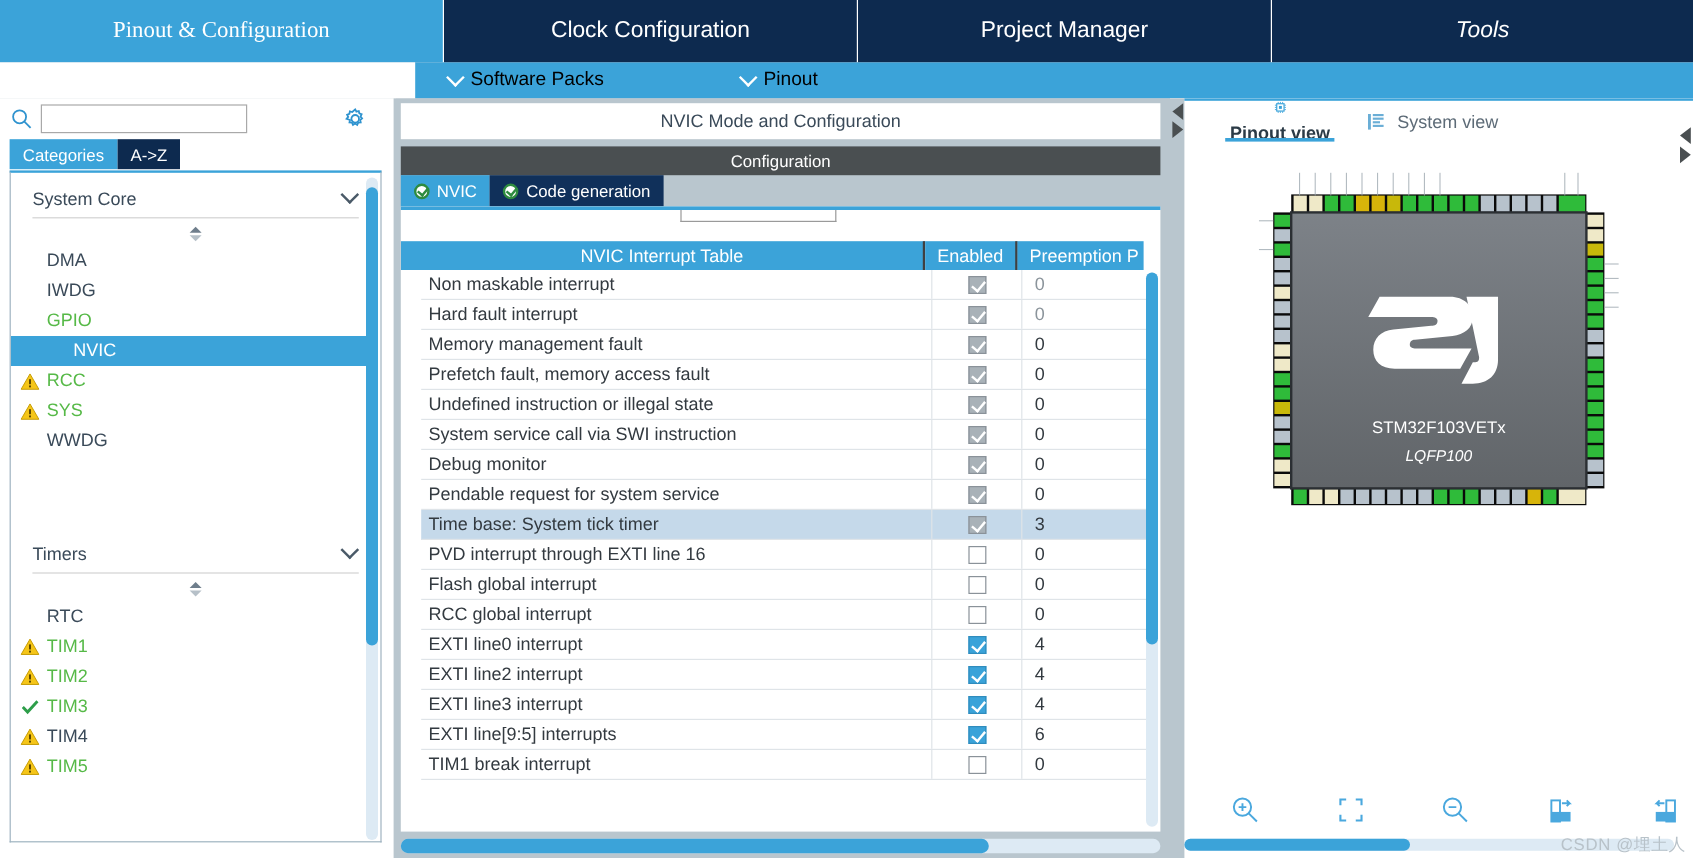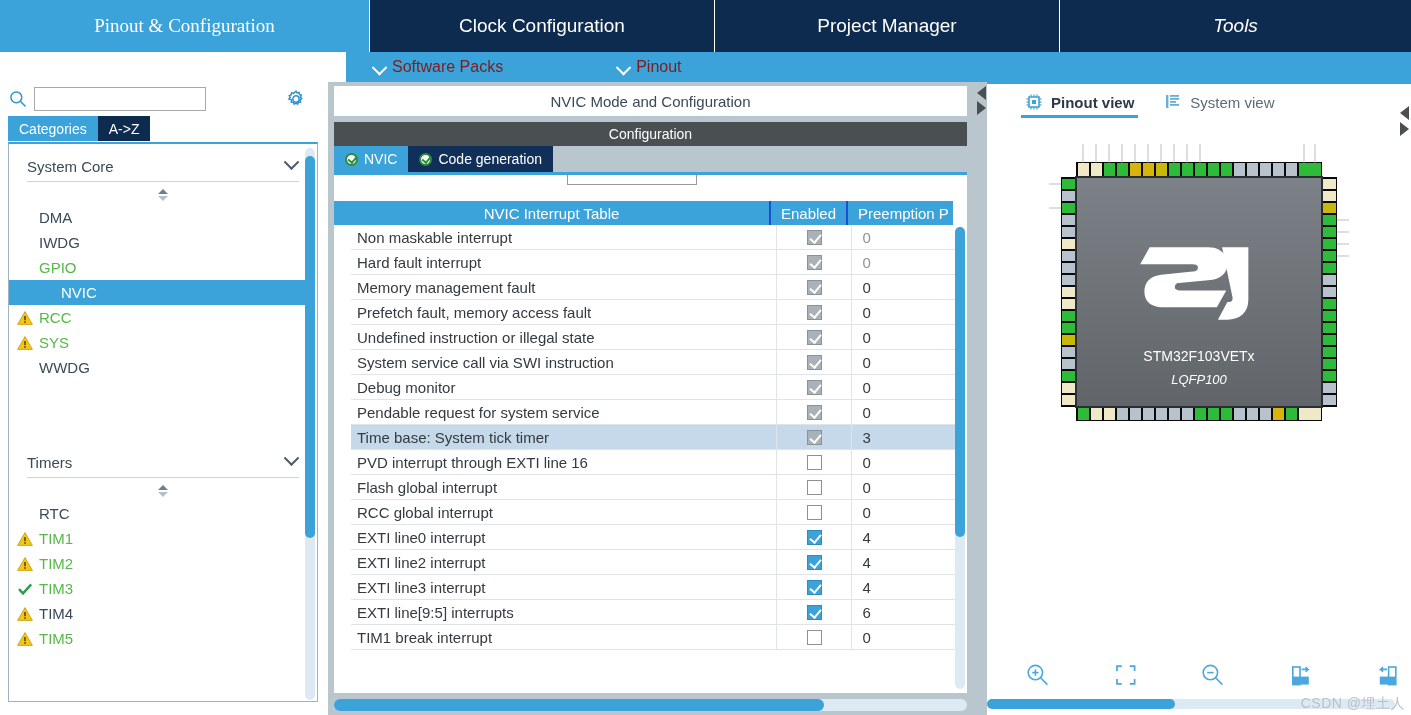--- a/index.html
+++ b/index.html
@@ -33,22 +33,22 @@
     display: flex; height: 30px; width: 1411px;
     background: #ffffff;
   }
   .subbar-left { width: 346px; background: #ffffff; }
   .subbar-right {
     flex: 1; background: #3ba3d9;
     display: flex; align-items: center;
     color: #ffffff; font-size: 16px;
   }
   .sub-item {
-    display: flex; align-items: flex-end; gap: 7px;
-    cursor: pointer; color: #7f1d1d;
+    display: flex; align-items: center; gap: 7px;
+    cursor: pointer; color: #000000;
   }
   .sub-packs { margin-left: 28px; }
   .sub-pinout { margin-left: 115px; }
   .chev {
     display: inline-block; width: 11px; height: 11px;
     border-right: 2.2px solid #fff; border-bottom: 2.2px solid #fff;
     transform: rotate(45deg) translate(-2px,-2px);
   }
 
   
@@ -174,21 +174,21 @@
   }
   .combo-stub {
     position: absolute; top: 0px; left: 233px;
     width: 130px; height: 10px;
     border: 1px solid #9a9a9a; border-top: none; background: #fff;
   }
   .thead { display: flex; position: absolute; top: 26px; left: 0; height: 24px; }
   .th {
     background: #3ba3d9; color: #ffffff; font-size: 15px;
     display: flex; align-items: center; justify-content: center;
-    border-right: 2px solid #1d4ed8; height: 24px;
+    border-right: 2px solid #404040; height: 24px;
   }
   .th-name { width: 437px; }
   .th-en { width: 77px; }
   .th-pre { width: 105px; justify-content: flex-start; padding-left: 10px; border-right: none; }
 
   .rows { position: absolute; top: 50px; left: 0; width: 621px; padding-left: 17px; }
   .trow {
     display: flex; height: 25px; align-items: stretch;
     border-bottom: 1px solid #dfe4e8;
   }
@@ -250,21 +250,21 @@
   }
   .view-tabs {
     display: flex; align-items: center; height: 38px;
     padding-left: 38px; gap: 30px; border-top: 2px solid #3ba3d9;
   }
   .vtab {
     display: flex; align-items: center; gap: 8px;
     font-size: 15px; color: #5d6b77; cursor: pointer;
     height: 36px; position: relative;
   }
-  .vtab.active { color: #2b3a46; font-weight: bold; }
+  .vtab.active { color: #2b3a46; font-weight: bold; flex-direction: column; }
   .vtab.active:after {
     content: ""; position: absolute; left: -4px; right: -4px; bottom: 2px;
     height: 3px; background: #3ba3d9;
   }
 
   .chip-stage {
     position: absolute; top: 40px; left: 0; right: 0; bottom: 78px;
     overflow: hidden;
   }
   .chip-wrap { position: absolute; left: 62px; top: 10px; text-align: right; }

